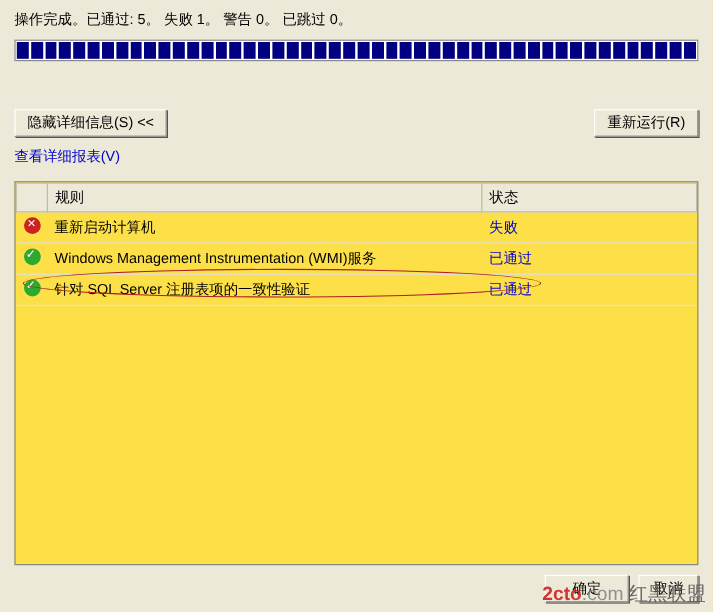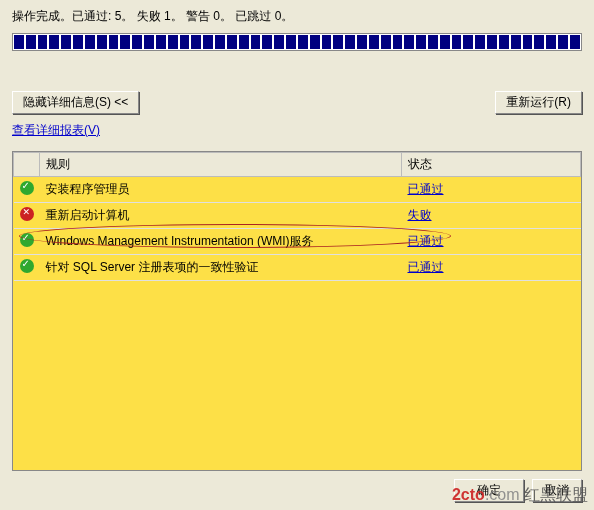--- a/index.html
+++ b/index.html
@@ -41,21 +41,20 @@
     border-top-color: #fff;
     border-left-color: #fff;
     padding: 2px 10px;
     font-family: inherit;
     font-size: 12px;
     cursor: pointer;
     box-shadow: 1px 1px 0 #555;
   }
   .link {
     color: #0000cc;
-    text-decoration: underline;
     cursor: pointer;
   }
   .report-link {
     padding: 0 12px 8px 12px;
   }
   .table-wrap {
     margin: 4px 12px 0 12px;
     border: 1px solid #888;
     background: #fde047;
     height: 320px;
@@ -194,25 +193,20 @@
 <div class="table-wrap">
   <table>
     <thead>
       <tr>
         <th class="icon-col"></th>
         <th>规则</th>
         <th class="status-col">状态</th>
       </tr>
     </thead>
     <tbody id="rules-body">
-        <tr>
-          <td class="icon-cell"><span class="icon-pass"></span></td>
-          <td>安装程序管理员</td>
-          <td><span class="link">已通过</span></td>
-        </tr>
         <tr>
           <td class="icon-cell"><span class="icon-fail"></span></td>
           <td>重新启动计算机</td>
           <td><span class="link">失败</span></td>
         </tr>
         <tr>
           <td class="icon-cell"><span class="icon-pass"></span></td>
           <td>Windows Management Instrumentation (WMI)服务</td>
           <td><span class="link">已通过</span></td>
         </tr>

